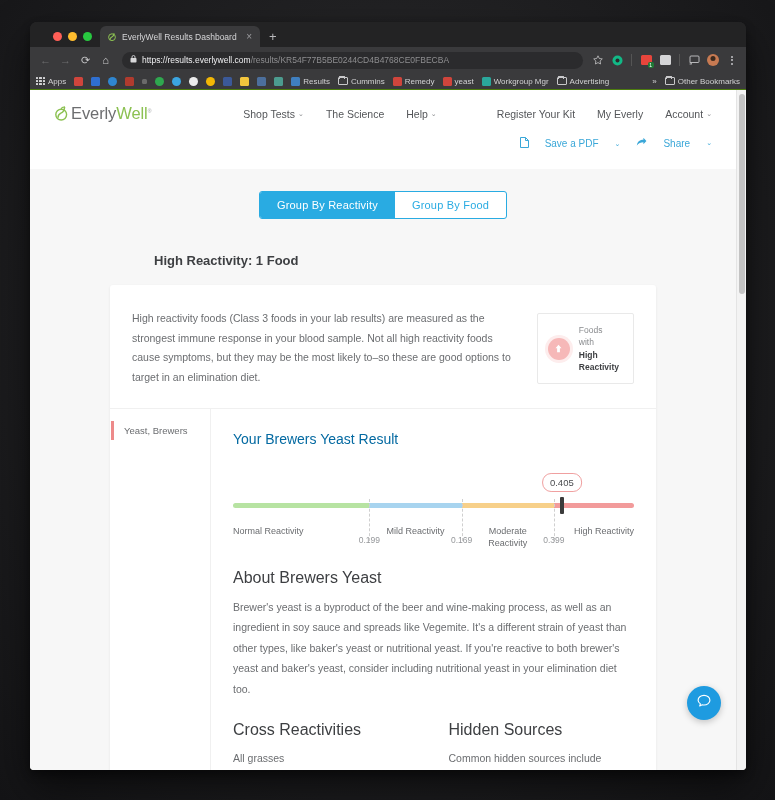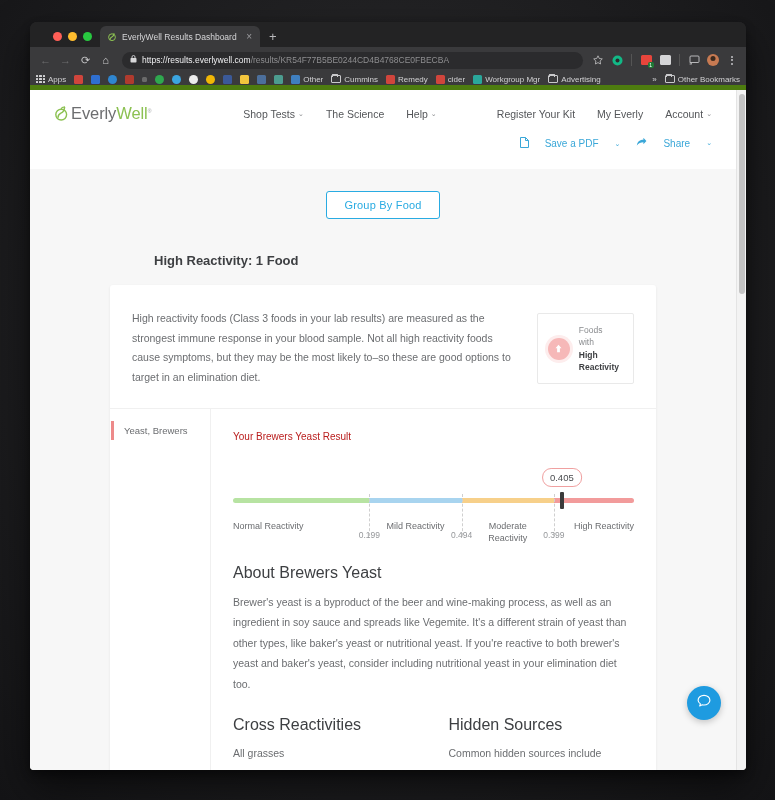--- a/index.html
+++ b/index.html
@@ -109,21 +109,21 @@
   }
   .tb-sep { width: 1px; height: 12px; background: #555; margin: 0 2px; }
   .kebab { display: flex; flex-direction: column; gap: 1.5px; }
   .kebab i { width: 2px; height: 2px; border-radius: 50%; background: #c5c5c7; display:block; }
 
   
   .bookmarks {
     height: 17px; background: #3a3a3c;
     display: flex; align-items: center;
     padding: 0 6px; gap: 8px;
-    border-bottom: 5px solid #4d7c0f;
+    border-bottom: 1px solid #4d7c0f;
     font-size: 8px; color: #d2d2d4;
     overflow: hidden;
   }
   .bm { display: flex; align-items: center; gap: 3px; white-space: nowrap; }
   .bm-ic { width: 9px; height: 9px; border-radius: 1.5px; flex: 0 0 auto; }
   .grid-ic {
     width: 9px; height: 9px; flex: 0 0 auto;
     display: grid; grid-template-columns: repeat(3,1fr); grid-template-rows: repeat(3,1fr); gap: 1px;
   }
   .grid-ic i { background: #d2d2d4; display:block; border-radius:.5px; }
@@ -258,21 +258,21 @@
 
   .card-body { display: flex; border-top: 1px solid #f0f0f0; }
   .foodlist { width: 100px; flex: 0 0 100px; padding: 12px 0 0 0; }
   .food-item {
     font-size: 9.5px; color: #6b6d70;
     padding: 4px 0 4px 10px;
     border-left: 3px solid #ed8a8a;
     margin-left: 1px;
   }
   .detail { flex: 1 1 auto; padding: 22px 22px 0 22px; border-left: 1px solid #f0f0f0; }
-  .h2 { font-size: 10px; color: #b91c1c; margin-bottom: 26px; }
+  .h2 { font-size: 14px; color: #0369a1; margin-bottom: 26px; }
 
   
   .scale-wrap { position: relative; height: 86px; margin: 0 0 6px 0; }
   .scale-bar {
     position: absolute; left: 0; right: 0; top: 30px;
     height: 5px; border-radius: 3px; display: flex; overflow: hidden;
   }
   .seg-green  { background: #b7e3a2; }
   .seg-blue   { background: #a8d4ef; }
   .seg-yellow { background: #f7d08a; }
@@ -458,33 +458,33 @@
           <span class="bm-ic" style="background:#f2c53d"></span>
         </span>
     <span class="bm">
           <span class="bm-ic" style="background:#4c6f9c"></span>
         </span>
     <span class="bm">
           <span class="bm-ic" style="background:#4c9c8f"></span>
         </span>
     <span class="bm">
       <span class="bm-ic" style="background:#3f7fbf"></span>
-      <span>Other</span>
+      <span>Results</span>
     </span>
     <span class="bm">
       <span class="folder-ic"></span>
       <span>Cummins</span>
     </span>
     <span class="bm">
       <span class="bm-ic" style="background:#d0453c"></span>
       <span>Remedy</span>
     </span>
     <span class="bm">
       <span class="bm-ic" style="background:#d0453c"></span>
-      <span>cider</span>
+      <span>yeast</span>
     </span>
     <span class="bm">
       <span class="bm-ic" style="background:#2aa79b"></span>
       <span>Workgroup Mgr</span>
     </span>
     <span class="bm">
       <span class="folder-ic"></span>
       <span>Advertising</span>
     </span>
     <span class="bm-spacer"></span>
@@ -557,20 +557,21 @@
           </span>
           <span>Share</span>
           <span class="caret">⌄</span>
         </span>
       </div>
 
       <div class="content">
 
         <div class="tabs-wrap">
           <div class="seg">
+            <button class="active">Group By Reactivity</button>
             <button>Group By Food</button>
           </div>
         </div>
 
         <div class="h1">High Reactivity: 1 Food</div>
 
         <div class="card">
 
           <div class="card-intro">
             <div class="intro-text">High reactivity foods (Class 3 foods in your lab results) are measured as the strongest immune response in your blood sample. Not all high reactivity foods cause symptoms, but they may be the most likely to–so these are good options to target in an elimination diet.</div>
@@ -602,21 +603,21 @@
                   <div class="seg-blue" style="width:23%"></div>
                   <div class="seg-yellow" style="width:23%"></div>
                   <div class="seg-red" style="width:20%"></div>
                 </div>
 
                 <div class="tickline" style="left:34%"></div>
                 <div class="tickline" style="left:57%"></div>
                 <div class="tickline" style="left:80%"></div>
 
                 <div class="tickval" style="left:34%">0.199</div>
-                <div class="tickval" style="left:57%">0.494</div>
+                <div class="tickval" style="left:57%">0.169</div>
                 <div class="tickval" style="left:80%">0.399</div>
 
                 <div class="zonelbl left" style="left:0">Normal Reactivity</div>
                 <div class="zonelbl" style="left:45.5%">Mild Reactivity</div>
                 <div class="zonelbl" style="left:68.5%">Moderate Reactivity</div>
                 <div class="zonelbl right" style="right:0">High Reactivity</div>
 
                 <div class="marker" style="left:82%"></div>
                 <div class="value-badge" style="left:82%">0.405</div>
               </div>

